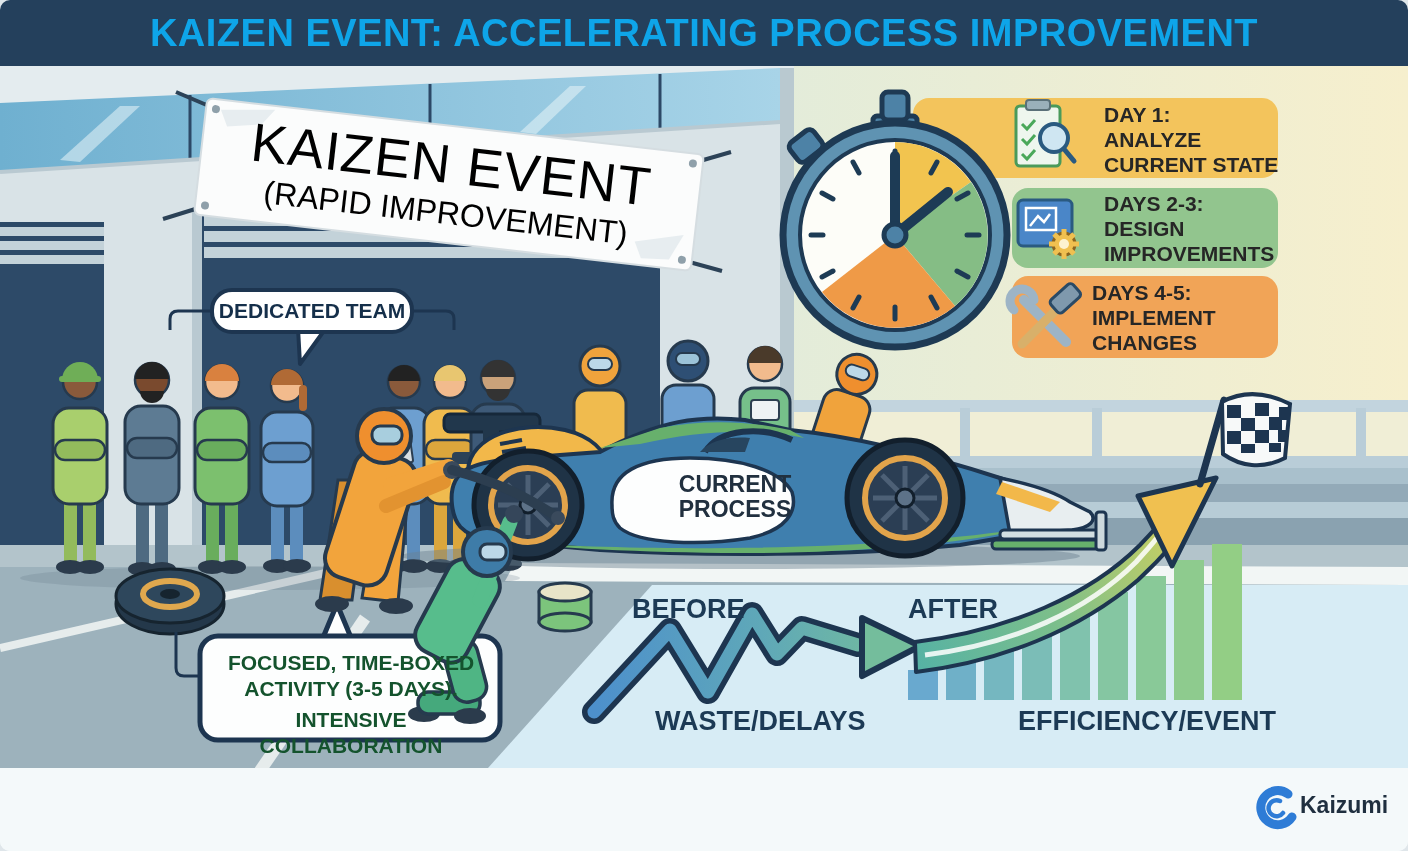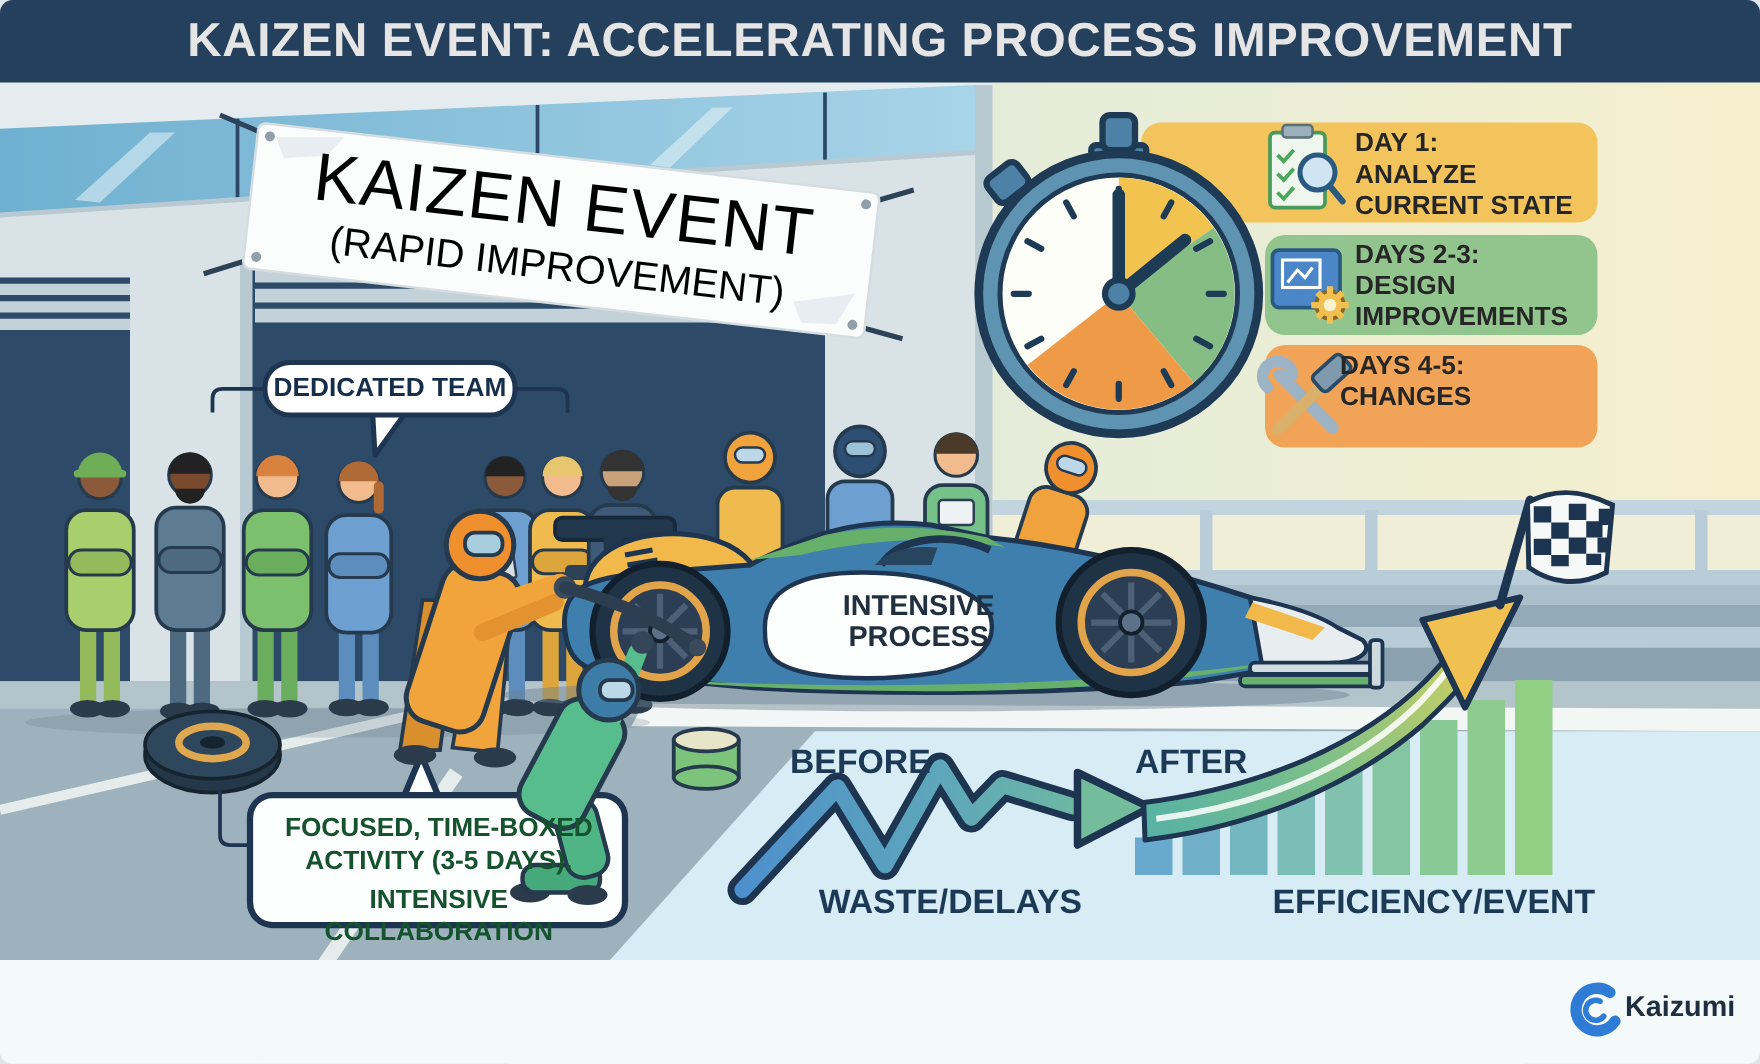--- a/index.html
+++ b/index.html
@@ -3,31 +3,31 @@
 <meta charset="utf-8">
 <style>
   html,body{margin:0;padding:0;background:#dfe6ea;}
   .frame{position:relative;width:1408px;height:851px;overflow:hidden;border-radius:10px;
          font-family:"Liberation Sans",sans-serif;background:#f4f9fa;}
   .abs{position:absolute;}
   svg{display:block;}
   .txt{position:absolute;font-weight:700;color:#1c3550;}
   .title-bar{left:0;top:0;width:1408px;height:66px;background:#24405c;display:flex;
              align-items:center;justify-content:center;}
-  .title-bar span{font-size:38px;font-weight:700;color:#e5e5e5;letter-spacing:.5px;}
+  .title-bar span{font-size:38px;font-weight:700;color:#0ea5e9;letter-spacing:.5px;}
   .banner-txt{left:199px;top:126px;width:500px;height:117px;display:flex;flex-direction:column;
               align-items:center;justify-content:center;transform:rotate(6.5deg);}
   .banner-l1{font-size:54px;letter-spacing:1px;line-height:54px;}
   .banner-l2{font-size:32px;margin-top:4px;}
   .bubble-txt{left:212px;top:290px;width:200px;height:42px;display:flex;align-items:center;
               justify-content:center;font-size:21px;color:#152f4a;}
   .car-txt{left:650px;top:472px;width:170px;text-align:center;font-size:23px;line-height:25px;color:#21303f;}
   .note-txt{left:205px;top:650px;width:292px;text-align:center;font-size:21px;line-height:26px;color:#14532d;}
   .note-txt .l3{margin-top:5px;}
-  .step-txt{width:200px;font-size:21px;line-height:25px;color:#262626;text-align:left;}
+  .step-txt{width:200px;font-size:21px;line-height:25px;color:#262626;text-align:left;margin-left:20px;}
   .cmp-label{font-size:27px;color:#1c3a55;}
   .brand-txt{left:1300px;top:792px;font-size:23px;color:#1f2f3f;}
 </style>
 </head>
 <body>
 
 <div class="frame">
 
 <svg class="abs" style="left:0;top:0" width="1408" height="851" viewBox="0 0 1408 851">
   <defs>
@@ -443,21 +443,21 @@
 </div>
 
 <div class="banner-txt abs">
   <div class="banner-l1">KAIZEN EVENT</div>
   <div class="banner-l2">(RAPID IMPROVEMENT)</div>
 </div>
 
 <div class="bubble-txt txt">DEDICATED TEAM</div>
 
 <div class="car-txt txt">
-  <div>INTENSIVE</div>
+  <div>CURRENT</div>
   <div>PROCESS</div>
 </div>
 
 <div class="note-txt txt">
   <div>FOCUSED, TIME-BOXED</div>
   <div>ACTIVITY (3-5 DAYS).</div>
   <div class="l3">INTENSIVE COLLABORATION</div>
 </div>
 
 <div class="step-txt txt" style="left:1084px;top:102px">
@@ -465,20 +465,21 @@
   <div>ANALYZE</div>
   <div>CURRENT STATE</div>
 </div>
 <div class="step-txt txt" style="left:1084px;top:191px">
   <div>DAYS 2-3:</div>
   <div>DESIGN</div>
   <div>IMPROVEMENTS</div>
 </div>
 <div class="step-txt txt" style="left:1072px;top:280px">
   <div>DAYS 4-5:</div>
+  <div>IMPLEMENT</div>
   <div>CHANGES</div>
 </div>
 
 <div class="cmp-label txt" style="left:632px;top:594px">BEFORE</div>
 <div class="cmp-label txt" style="left:655px;top:706px">WASTE/DELAYS</div>
 <div class="cmp-label txt" style="left:908px;top:594px">AFTER</div>
 <div class="cmp-label txt" style="left:1018px;top:706px">EFFICIENCY/EVENT</div>
 
 <div class="brand-txt txt">Kaizumi</div>
 

